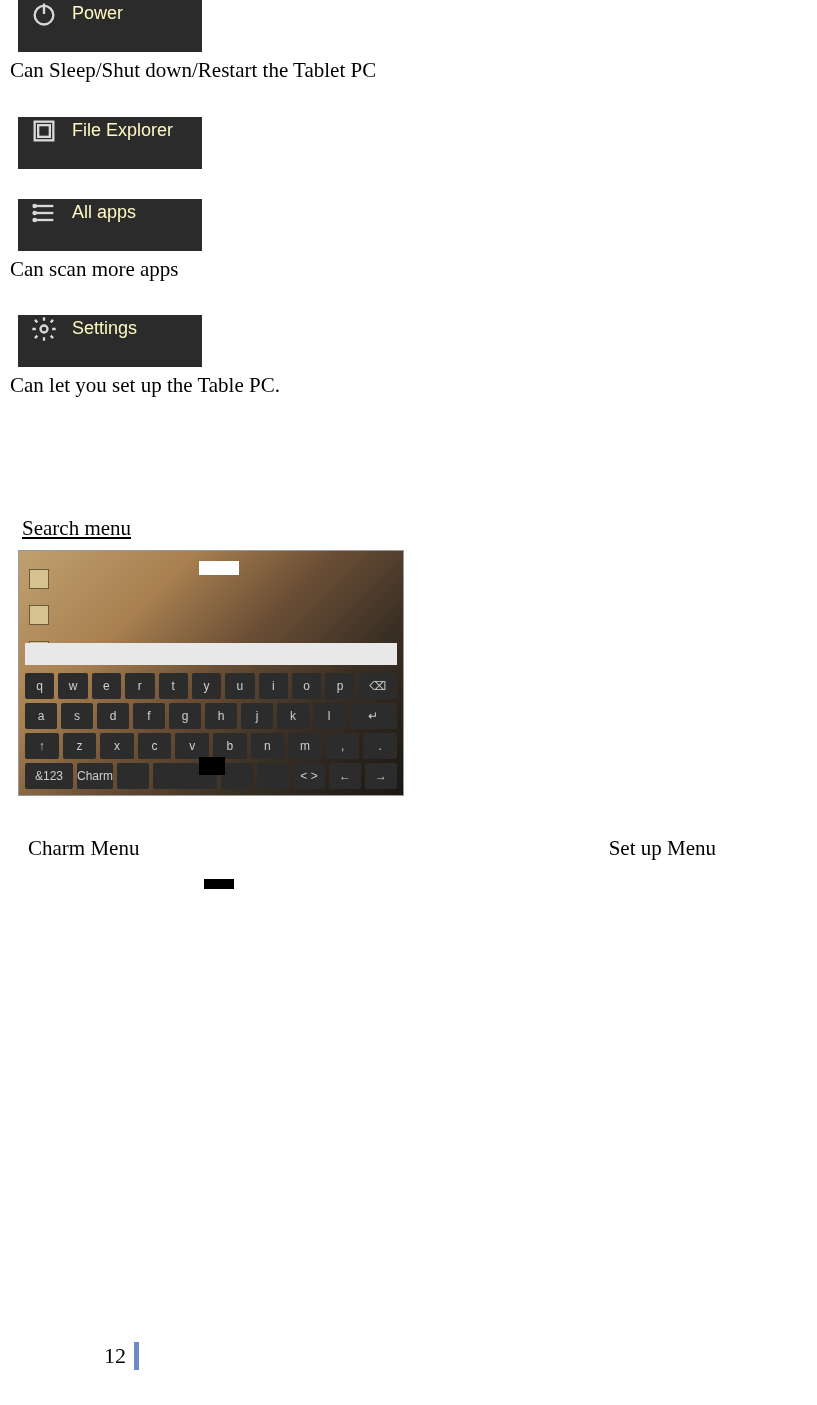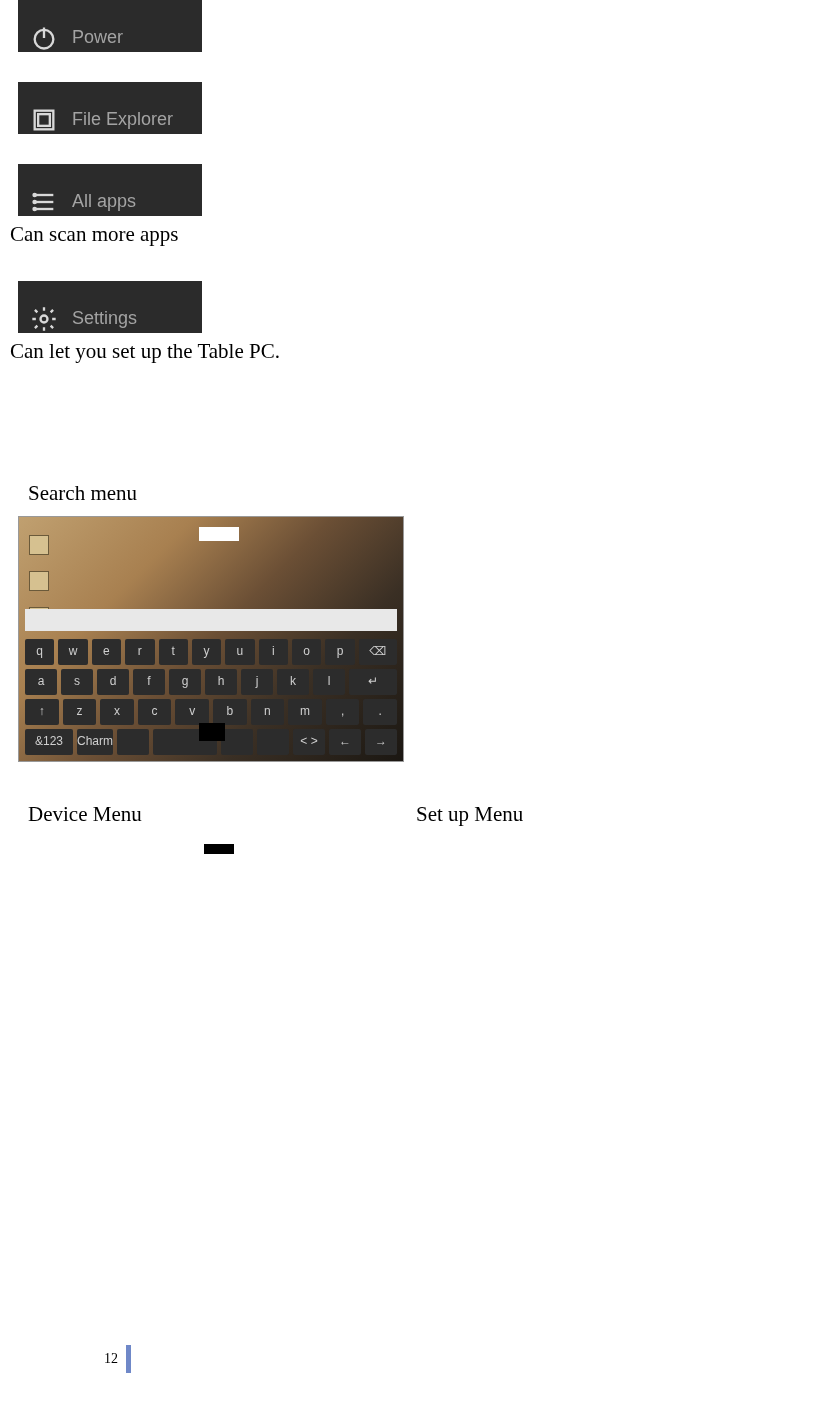--- a/index.html
+++ b/index.html
@@ -21,23 +21,23 @@
   }
   .intro {
     margin: 0 0 30px 0;
   }
   .item-block {
     margin-bottom: 30px;
     margin-left: 8px;
   }
   .tile {
     display: flex;
-    align-items: flex-end;
+    align-items: flex-start;
     background: #2b2b2b;
-    color: #a3a3a3;
+    color: #fef9c3;
     height: 52px;
     width: 184px;
     padding-left: 12px;
     box-sizing: border-box;
     font-family: "Segoe UI", Arial, sans-serif;
     font-size: 18px;
     margin-bottom: 2px;
   }
   .tile .icon {
     width: 28px;
@@ -50,21 +50,22 @@
   }
   .tile .icon svg {
     width: 28px;
     height: 28px;
   }
   .desc {
     margin-left: -8px;
   }
   .section-label {
     margin-top: 110px;
-    margin-left: 18px;
+    margin-left: 12px;
+    text-decoration: underline;
   }
   .search-shot {
     margin-top: 6px;
     margin-left: 8px;
     width: 386px;
     height: 246px;
     background: linear-gradient(135deg, #c0a070 0%, #a88050 28%, #6b4f35 50%, #3a2f24 72%, #1b1712 100%);
     position: relative;
     overflow: hidden;
     box-sizing: border-box;
@@ -138,35 +139,35 @@
     font-size: 11px;
     color: #444;
     font-family: Arial, sans-serif;
   }
   .two-col-row {
     display: flex;
     margin-top: 36px;
     margin-left: 18px;
   }
   .col-a { width: 388px; }
-  .col-b { width: 300px; }
+  .col-b { width: 300px; text-align: right; }
   .below-bar {
     width: 30px;
     height: 10px;
     background: #000;
     margin-top: 14px;
     margin-left: 176px;
   }
   .page-number-wrap {
     position: absolute;
     bottom: 32px;
     left: 104px;
     display: flex;
     align-items: center;
-    font-size: 14px;
+    font-size: 22px;
   }
   .page-num {
     padding-right: 8px;
   }
   .page-bar {
     width: 5px;
     height: 28px;
     background: #6f88c8;
   }
 </style>
@@ -179,20 +180,21 @@
   <div class="item-block">
     <div class="tile">
       <span class="icon">
         <svg viewBox="0 0 24 24" fill="none" stroke="#d8d8d8" stroke-width="2">
           <circle cx="12" cy="13" r="8"></circle>
           <line x1="12" y1="3" x2="12" y2="12"></line>
         </svg>
       </span>
       <span>Power</span>
     </div>
+    <div class="desc">Can Sleep/Shut down/Restart the Tablet PC</div>
   </div>
 
   <div class="item-block">
     <div class="tile">
       <span class="icon">
         <svg viewBox="0 0 24 24" fill="none" stroke="#d8d8d8" stroke-width="2">
           <rect x="4" y="4" width="16" height="16"></rect>
           <rect x="7" y="7" width="10" height="10"></rect>
         </svg>
       </span>
@@ -291,21 +293,21 @@
         <div class="kb-key">&lt; &gt;</div>
         <div class="kb-key">←</div>
         <div class="kb-key">→</div>
       </div>
     </div>
     <div class="shot-dark-block"></div>
   </div>
 
   <div class="two-col-row">
     <div class="col-a">
-      <span>Device Menu</span>
+      <span>Charm Menu</span>
       <div class="below-bar"></div>
     </div>
     <div class="col-b">
       <span>Set up Menu</span>
     </div>
   </div>
 
   <div class="page-number-wrap">
     <span class="page-num">12</span>
     <div class="page-bar"></div>

